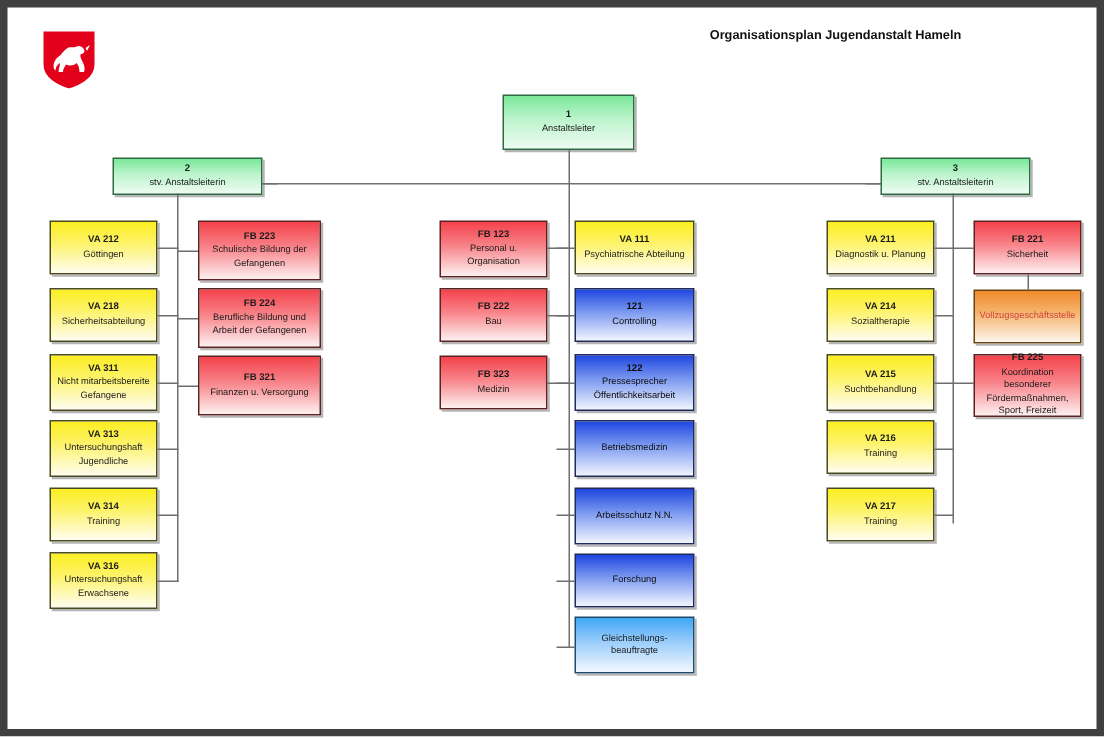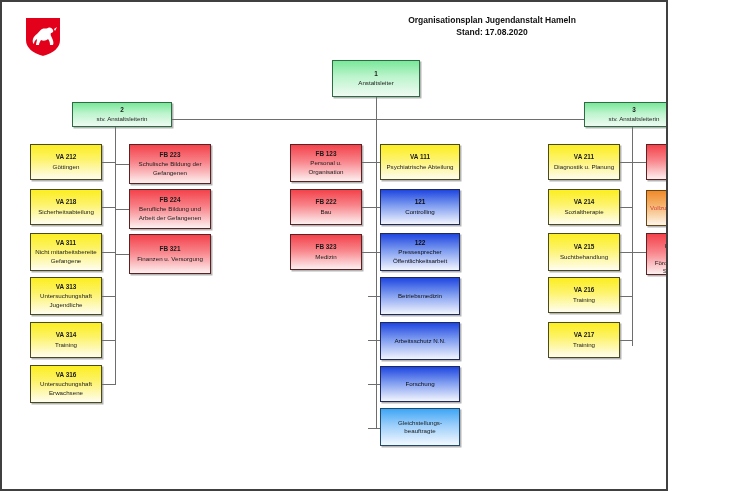--- a/index.html
+++ b/index.html
@@ -5,24 +5,24 @@
   html, body {
     margin: 0;
     padding: 0;
     background: #ffffff;
   }
   body {
     font-family: "Liberation Sans", sans-serif;
   }
   #page {
     position: relative;
-    width: 668px;
+    width: 736px;
     height: 491px;
     background: #ffffff;
-    border: 2px solid #404040;
+    border: 5px solid #404040;
     box-sizing: border-box;
     overflow: hidden;
   }
 
   
   #logo {
     position: absolute;
     left: 22px;
     top: 14px;
     width: 38px;
@@ -91,21 +91,20 @@
       <path d="M9,27 C8,23 10,20 13,18 C15,16 16,14 18,13 C20,12 22,13 24,12
                C26,11 28,12 29,14 C30,16 28,17 27,17 C26,18 27,20 28,22
                C29,24 30,27 29,29 L26,29 C26,26 25,24 24,23 C22,25 19,25 17,24
                C16,26 15,27 15,29 L12,29 C12,27 13,25 13,23 C11,24 10,26 10,28 Z" fill="#ffffff"></path>
       <path d="M30,13 L33,11 L31,15 Z" fill="#ffffff"></path>
     </svg>
   </div>
 
   <div id="title-block">
     <div>Organisationsplan Jugendanstalt  Hameln</div>
-    <div>Stand: 17.08.2020</div>
   </div>
 
   <div class="line vline" style="left:374px; top:95px; height:22px;"></div>
 
   <div class="line hline" style="left:113px; top:117px; width:518px;"></div>
 
   <div class="line hline" style="left:170px; top:117px; width:10px;"></div>
 
   <div class="line hline" style="left:572px; top:117px; width:10px;"></div>
 

